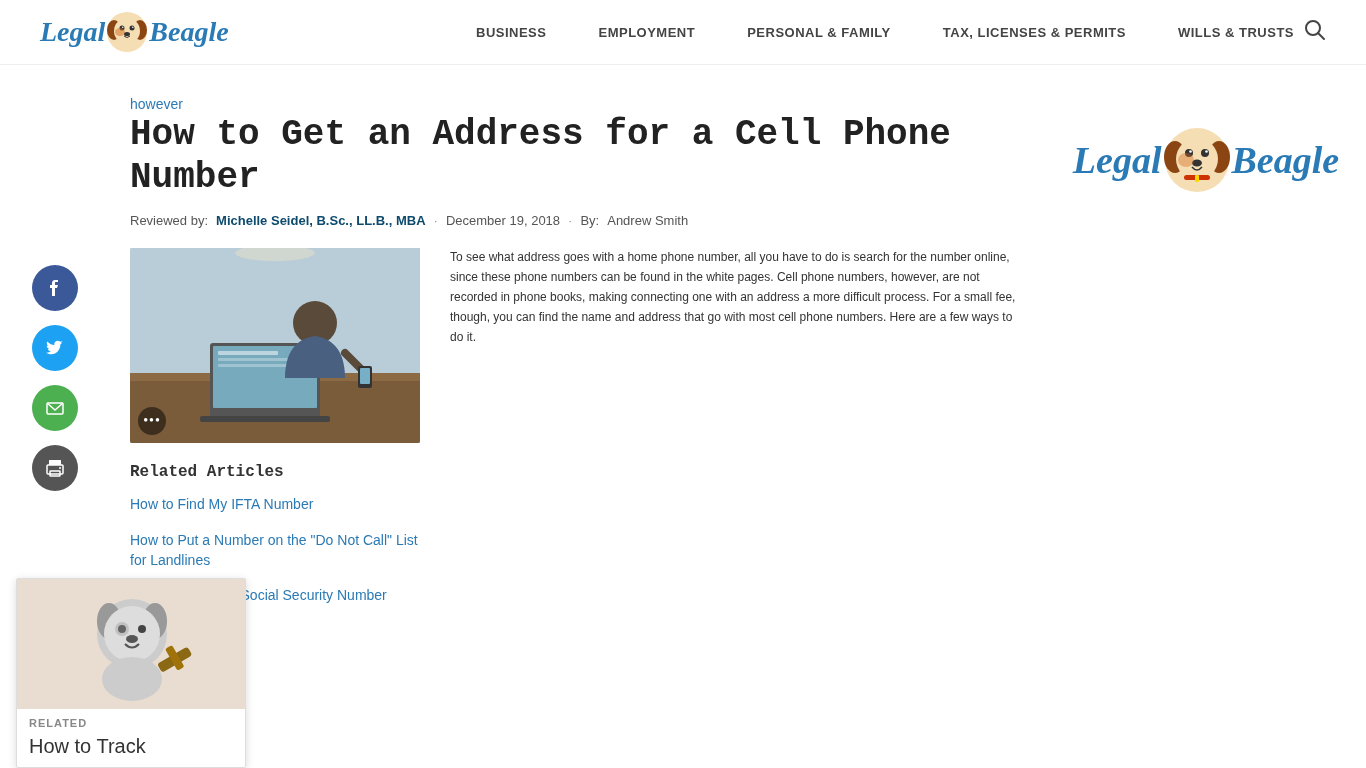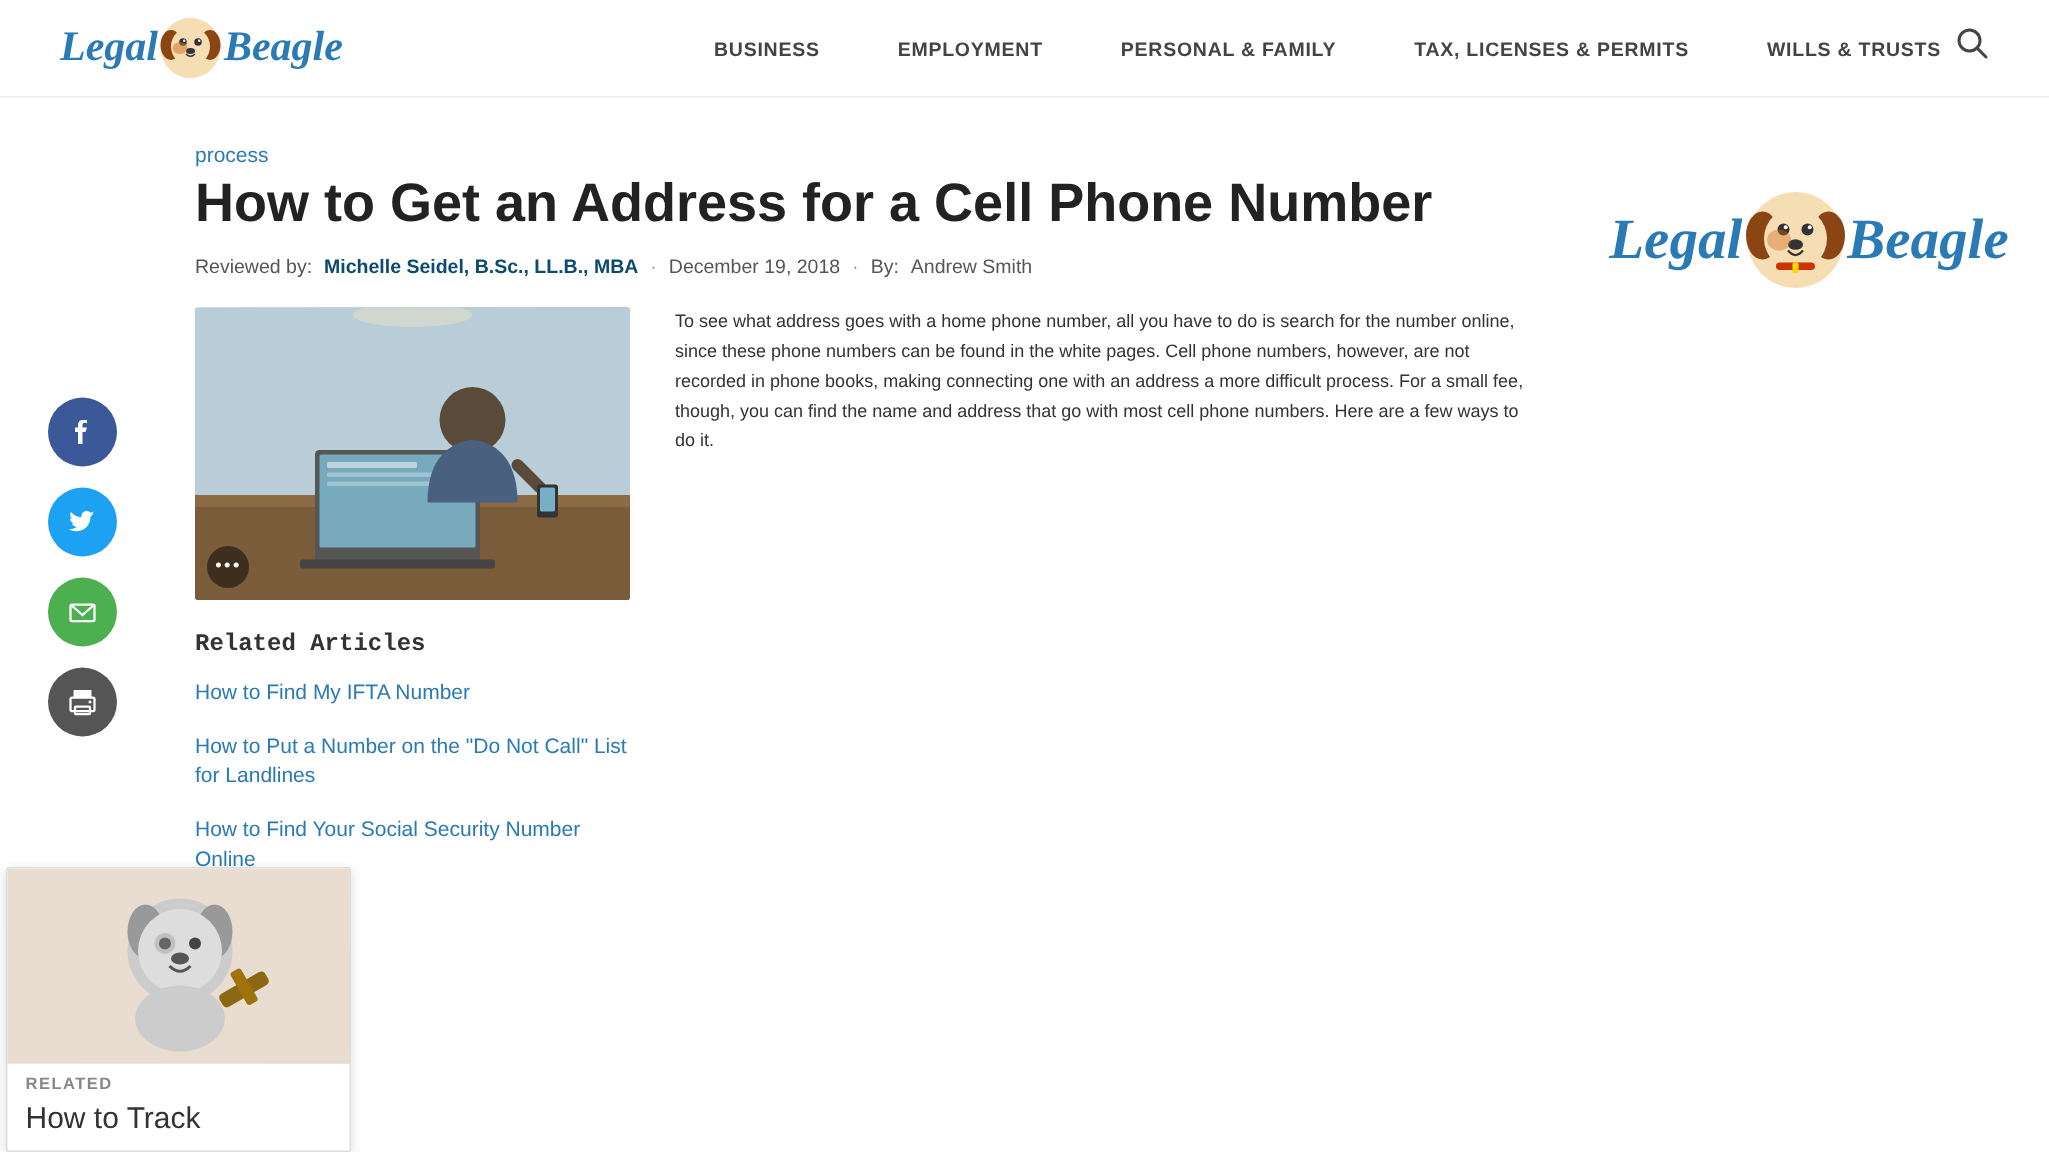--- a/index.html
+++ b/index.html
@@ -90,21 +90,21 @@
     }
     .breadcrumb {
       color: #2a7ab5;
       font-family: Arial, sans-serif;
       font-size: 14px;
       margin-bottom: 10px;
       text-decoration: none;
     }
     .article-title {
       font-size: 36px;
-      font-family: Liberation Sans, sans-serif;
+      font-family: Liberation Mono, monospace;
       font-weight: bold;
       color: #222;
       margin-bottom: 14px;
       line-height: 1.2;
     }
     .article-meta {
       font-family: Arial, sans-serif;
       font-size: 13px;
       color: #555;
       margin-bottom: 20px;
@@ -196,21 +196,21 @@
       color: #2a7ab5;
       font-family: Georgia, serif;
       font-style: italic;
       font-weight: bold;
     }
 
     
     .bottom-related {
       position: fixed;
       bottom: 0;
-      left: 4px;
+      left: 16px;
       width: 230px;
       background: #fff;
       border: 1px solid #ddd;
       border-radius: 2px;
       overflow: hidden;
       box-shadow: 0 2px 8px rgba(0,0,0,0.15);
     }
     .bottom-related-img {
       width: 230px;
       height: 130px;
@@ -321,21 +321,21 @@
       <svg width="20" height="20" viewBox="0 0 20 20" fill="white">
           <rect x="4" y="2" width="12" height="5" rx="0.5" fill="white"></rect>
           <rect x="2" y="7" width="16" height="9" rx="1" fill="none" stroke="white" stroke-width="1.5"></rect>
           <rect x="5" y="13" width="10" height="5" rx="0.5" fill="none" stroke="white" stroke-width="1.5"></rect>
           <circle cx="15" cy="10" r="1" fill="white"></circle>
         </svg>
     </a>
   </aside>
 
   <main class="article-area">
-    <a class="breadcrumb">process</a>
+    <a class="breadcrumb">however</a>
     <h1 class="article-title">How to Get an Address for a Cell Phone Number</h1>
     <div class="article-meta">
       <span>Reviewed by:</span>
       <span class="reviewer">Michelle Seidel, B.Sc., LL.B., MBA</span>
       <span class="dot">·</span>
       <span>December 19, 2018</span>
       <span class="dot">·</span>
       <span>By:</span>
       <span>Andrew Smith</span>
     </div>

